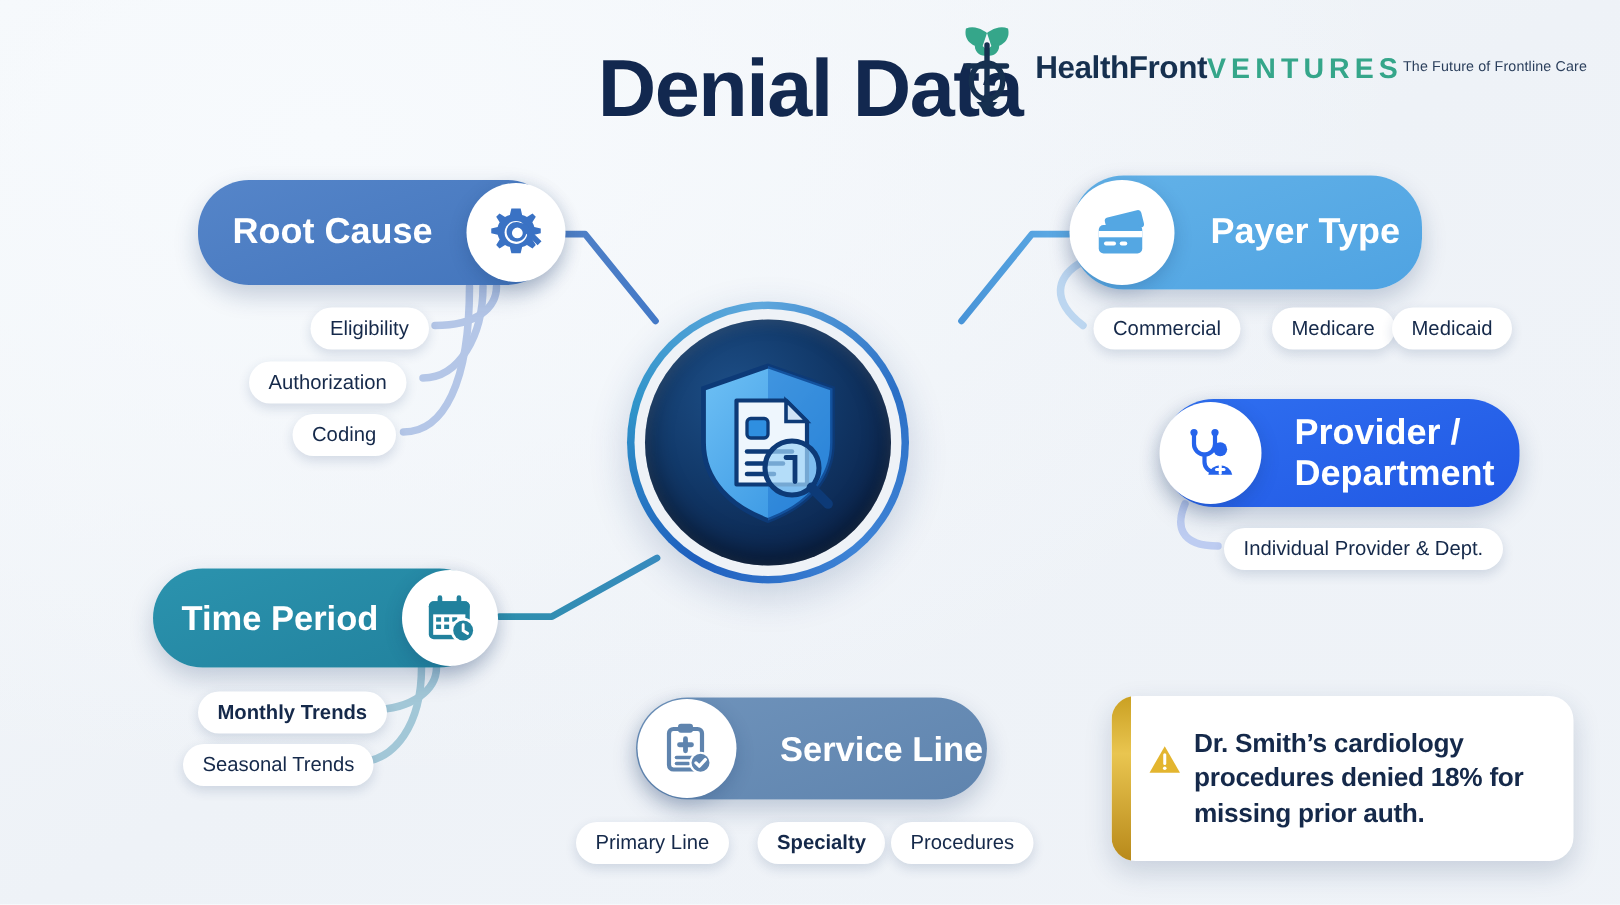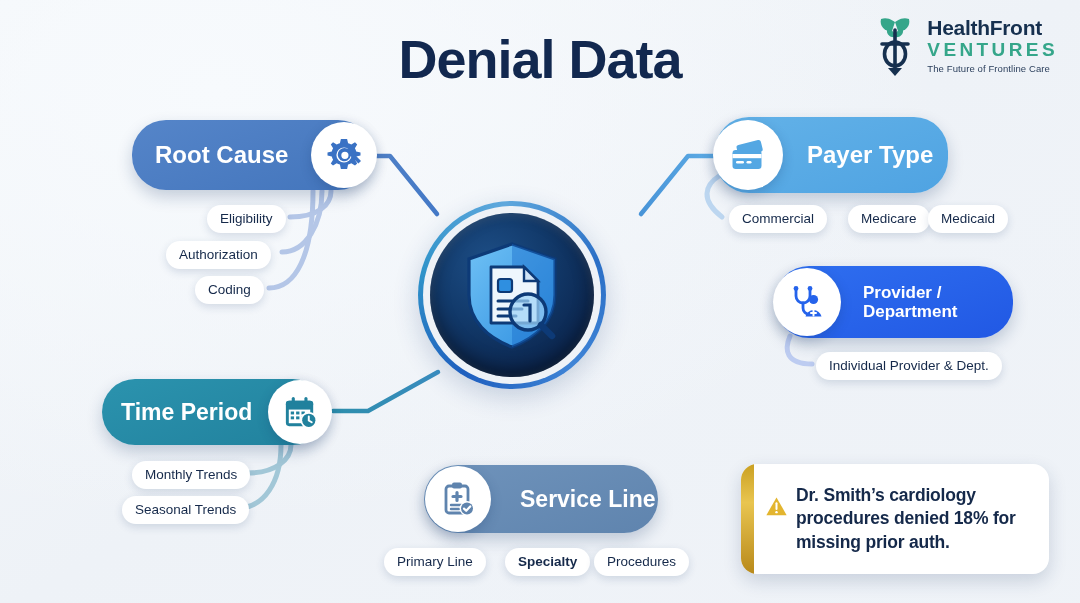--- a/index.html
+++ b/index.html
@@ -22,21 +22,21 @@
   .title {
     position:absolute; left:0; top:28px; width:1080px; text-align:center;
     font-size:54px; font-weight:700; letter-spacing:-1px;
     color:#12284f; z-index:6;
     text-shadow:0 1px 1px rgba(255,255,255,.8);
   }
 
   
   .logo { position:absolute; right:22px; top:14px; display:flex; align-items:center; gap:9px; z-index:7; }
   .logo-mark { width:46px; height:62px; flex:0 0 auto; }
-  .logo-text { display:flex; flex-direction:column; line-height:1; }
+  .logo-text { display:flex; flex-direction:row; line-height:1; }
   .logo-l1 { font-size:21px; font-weight:700; color:#16304f; letter-spacing:-.3px; }
   .logo-l2 { font-size:19px; font-weight:700; color:#35a68a; letter-spacing:3.4px; margin-top:2px; }
   .logo-l3 { font-size:9.5px; color:#2b3f5c; margin-top:5px; letter-spacing:.1px; }
   .hub-outer {
     position:absolute; left:418px; top:201px; width:188px; height:188px; border-radius:50%;
     background:conic-gradient(from 140deg,#3f84d6,#1f5fbe,#2f93c9,#5fa8dd,#2b6fc6,#3f84d6);
     padding:5px;
     box-shadow:0 8px 26px rgba(25,60,120,.20);
   }
   .hub-gap { width:100%; height:100%; border-radius:50%; background:#eef2f7; padding:7px; }
@@ -62,21 +62,21 @@
 
   #node-root       { left:132px; top:120px;  width:240px; height:70px; background:linear-gradient(160deg,#5585c9,#4375bc); }
   #node-root .node-label { font-size:24px; margin-left:23px; }
   #node-root .node-icon  { width:66px; height:66px; right:-5px; top:2px; }
 
   #node-payer      { left:715px; top:117px;  width:233px; height:76px; background:linear-gradient(160deg,#63b2e8,#4fa3e2); }
   #node-payer .node-label { font-size:24px; margin-left:92px; }
   #node-payer .node-icon  { width:70px; height:70px; left:-2px; top:3px; }
 
   #node-provider   { left:775px; top:266px;  width:238px; height:72px; background:linear-gradient(160deg,#2f6ff0,#2158e4); }
-  #node-provider .node-label { font-size:17px; margin-left:88px; }
+  #node-provider .node-label { font-size:24px; margin-left:88px; }
   #node-provider .node-icon  { width:68px; height:68px; left:-2px; top:2px; }
 
   #node-time       { left:102px; top:379px;  width:224px; height:66px; background:linear-gradient(160deg,#2b93ae,#21819d); }
   #node-time .node-label { font-size:23px; margin-left:19px; }
   #node-time .node-icon  { width:64px; height:64px; right:-6px; top:1px; }
 
   #node-service    { left:424px; top:465px;  width:234px; height:68px; background:linear-gradient(160deg,#6f93bb,#5f84ae); }
   #node-service .node-label { font-size:23px; margin-left:96px; }
   #node-service .node-icon  { width:66px; height:66px; left:1px; top:1px; }
 
@@ -274,21 +274,21 @@
           <rect x="10" y="24" width="3.4" height="3"></rect>
             <rect x="15.5" y="24" width="3.4" height="3"></rect>
             <rect x="21" y="24" width="3.4" height="3"></rect>
         </g>
         <circle cx="28.5" cy="28" r="8.6" fill="#fff"></circle>
         <circle cx="28.5" cy="28" r="6.8" fill="#21819d"></circle>
         <path d="M28.5 24 v4.2 l3 1.8" fill="none" stroke="#fff" stroke-width="2" stroke-linecap="round"></path>
       </svg>
     </div>
   </div>
-  <div class="pill" style="left:132px; top:461px;">Monthly Trends</div>
+  <div class="pill" style="left:132px; top:461px;font-weight:bold;">Monthly Trends</div>
   <div class="pill" style="left:122px; top:496px;">Seasonal Trends</div>
 
   <div class="node" id="node-service">
     <div class="node-label">Service Line</div>
     <div class="node-icon">
       <svg width="40" height="40" viewBox="0 0 40 40">
         <rect x="8" y="7" width="22" height="27" rx="3" fill="none" stroke="#5f84ae" stroke-width="2.8"></rect>
         <rect x="14" y="3.5" width="10" height="6" rx="2" fill="#5f84ae"></rect>
         <path d="M19 13.5 v8 M15 17.5 h8" stroke="#5f84ae" stroke-width="3.2" stroke-linecap="round"></path>
         <g stroke="#5f84ae" stroke-width="2.4" stroke-linecap="round">

